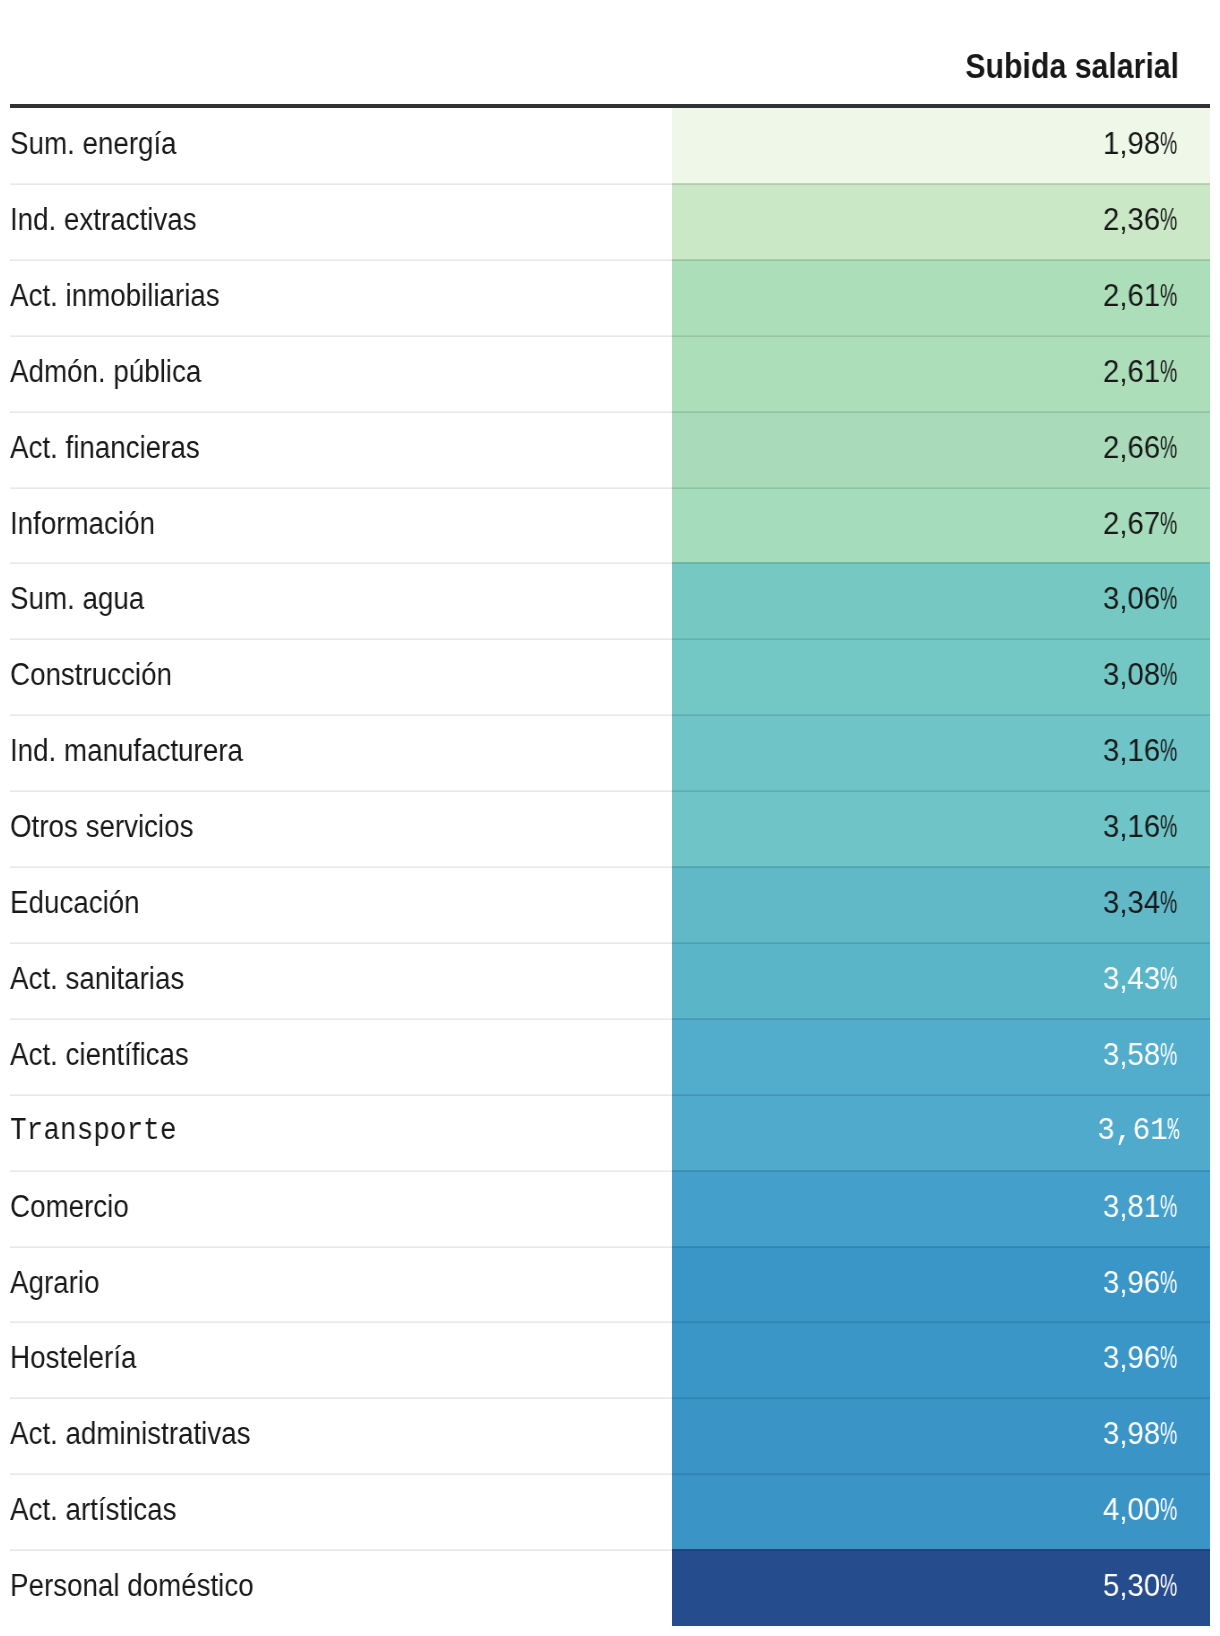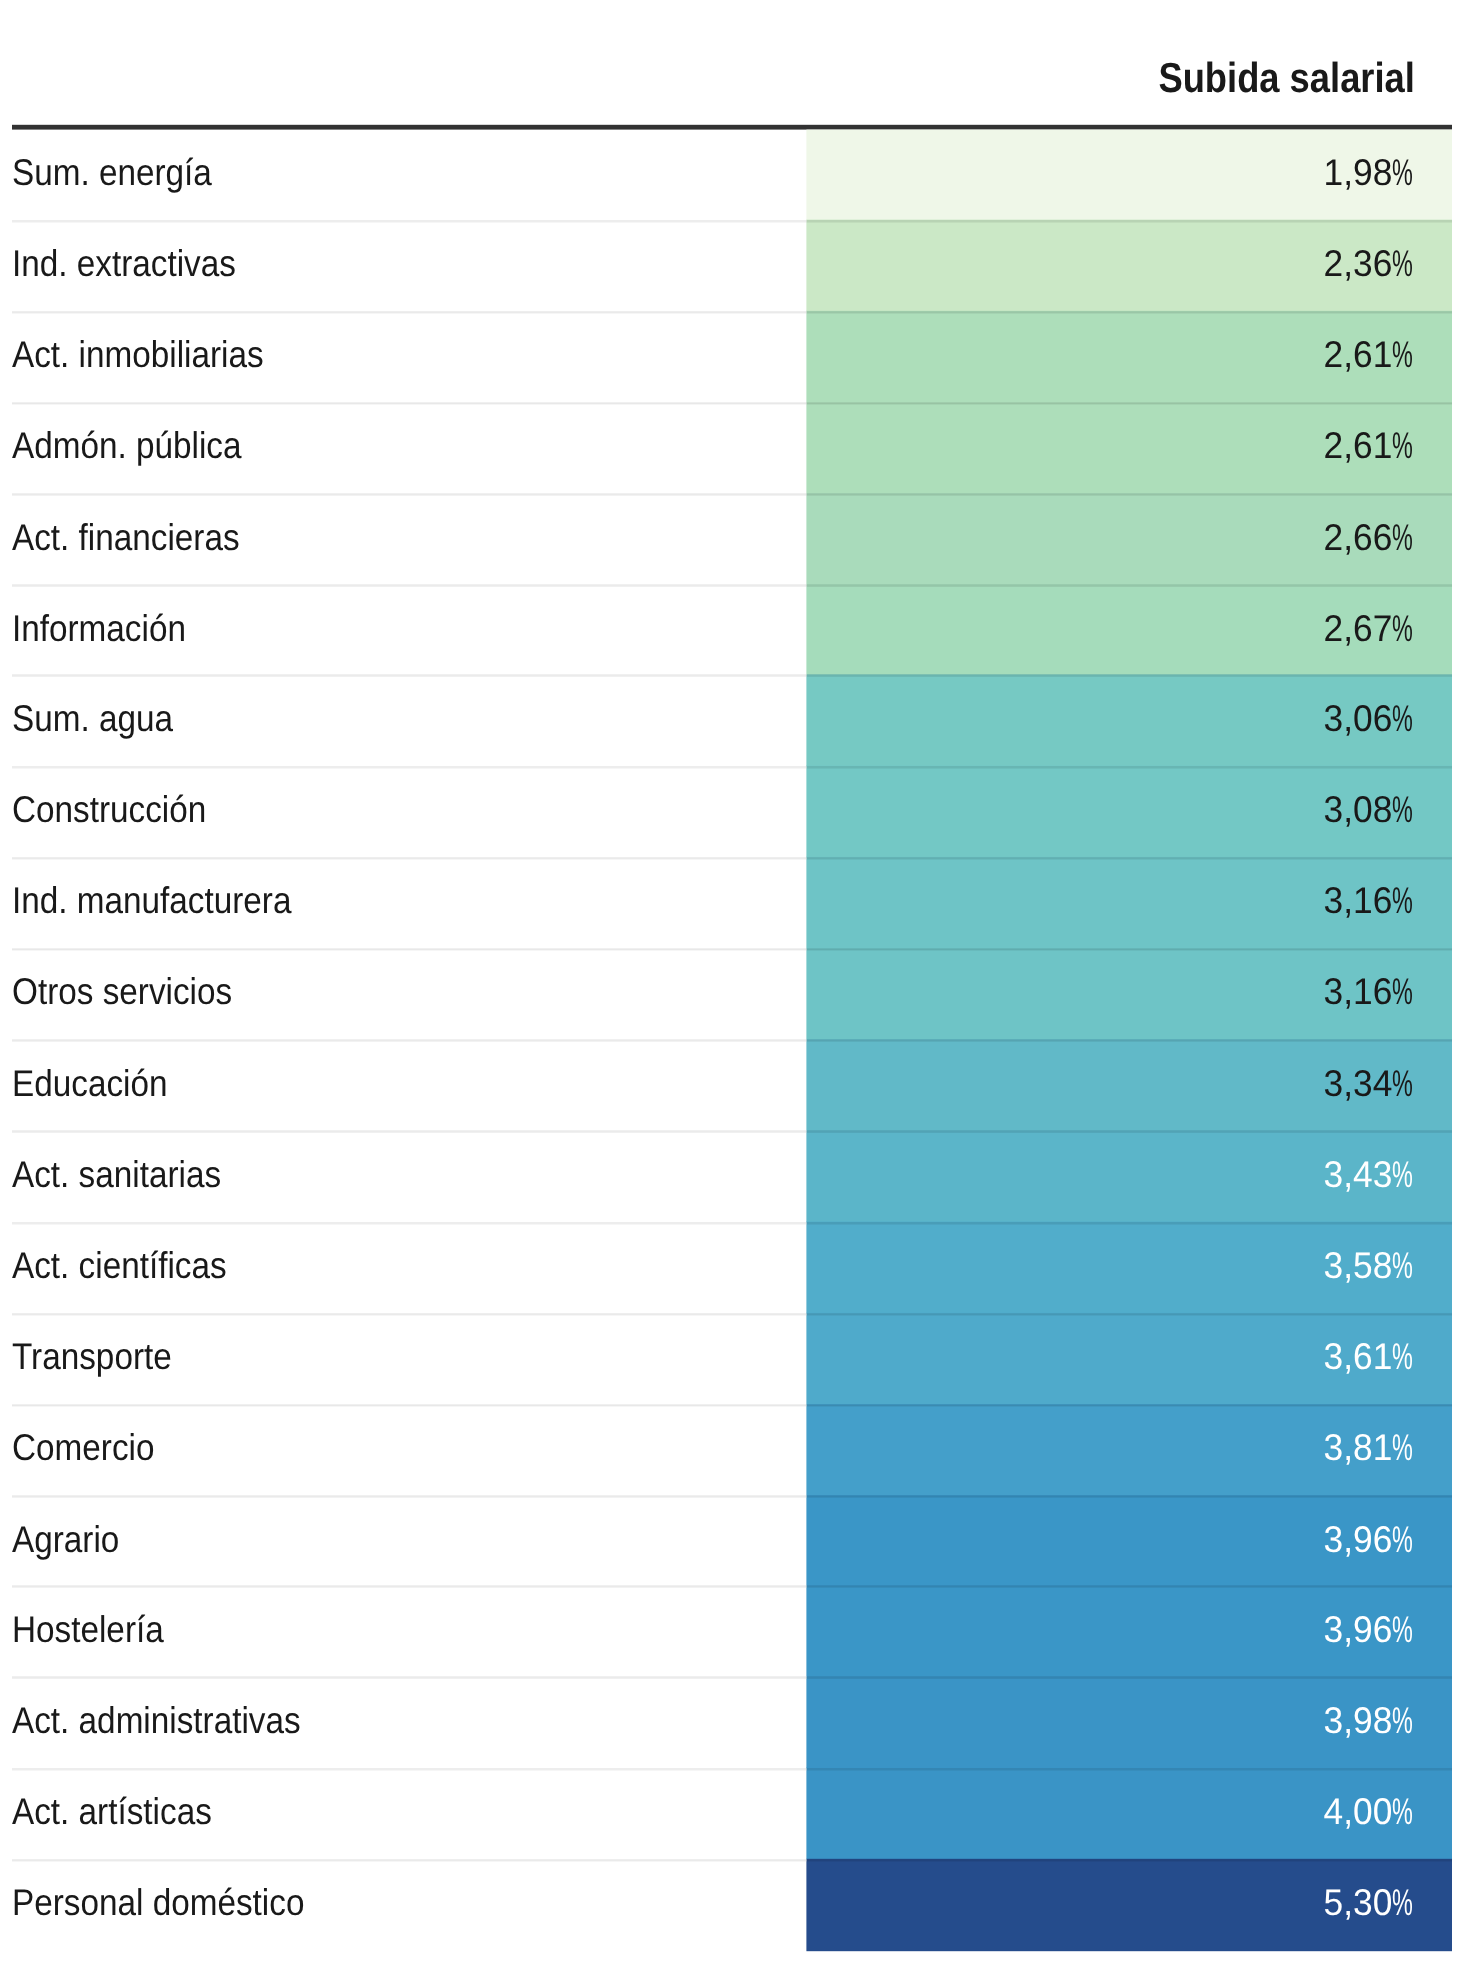--- a/index.html
+++ b/index.html
@@ -105,21 +105,21 @@
         <div class="lab" style="line-height: 76px;">Act. sanitarias</div>
         <div class="val" style="line-height: 76px; color: rgb(255, 255, 255);">3,43<span class="pct">%</span></div>
       </div>
       <div class="row" style="position: absolute; left: 0px; top: 911px; height: 76px;">
         <div class="cell" style="top: -1px; height: 77px; background: rgb(81, 173, 203);"></div>
         <div class="sep" style="top: -1px;"></div>
         <div class="sep2" style="top: -1px;"></div>
         <div class="lab" style="line-height: 76px;">Act. científicas</div>
         <div class="val" style="line-height: 76px; color: rgb(255, 255, 255);">3,58<span class="pct">%</span></div>
       </div>
-      <div class="row" style="position: absolute; left: 0px; top: 987px; height: 96px;">
+      <div class="row" style="position: absolute; left: 0px; top: 987px; height: 96px; font-family: Liberation Mono, monospace;">
         <div class="cell" style="top: -1px; height: 77px; background: rgb(79, 170, 203);"></div>
         <div class="sep" style="top: -1px;"></div>
         <div class="sep2" style="top: -1px;"></div>
         <div class="lab" style="line-height: 76px;">Transporte</div>
         <div class="val" style="line-height: 76px; color: rgb(255, 255, 255);">3,61<span class="pct">%</span></div>
       </div>
       <div class="row" style="position: absolute; left: 0px; top: 1063px; height: 76px;">
         <div class="cell" style="top: -1px; height: 77px; background: rgb(68, 159, 202);"></div>
         <div class="sep" style="top: -1px;"></div>
         <div class="sep2" style="top: -1px;"></div>

